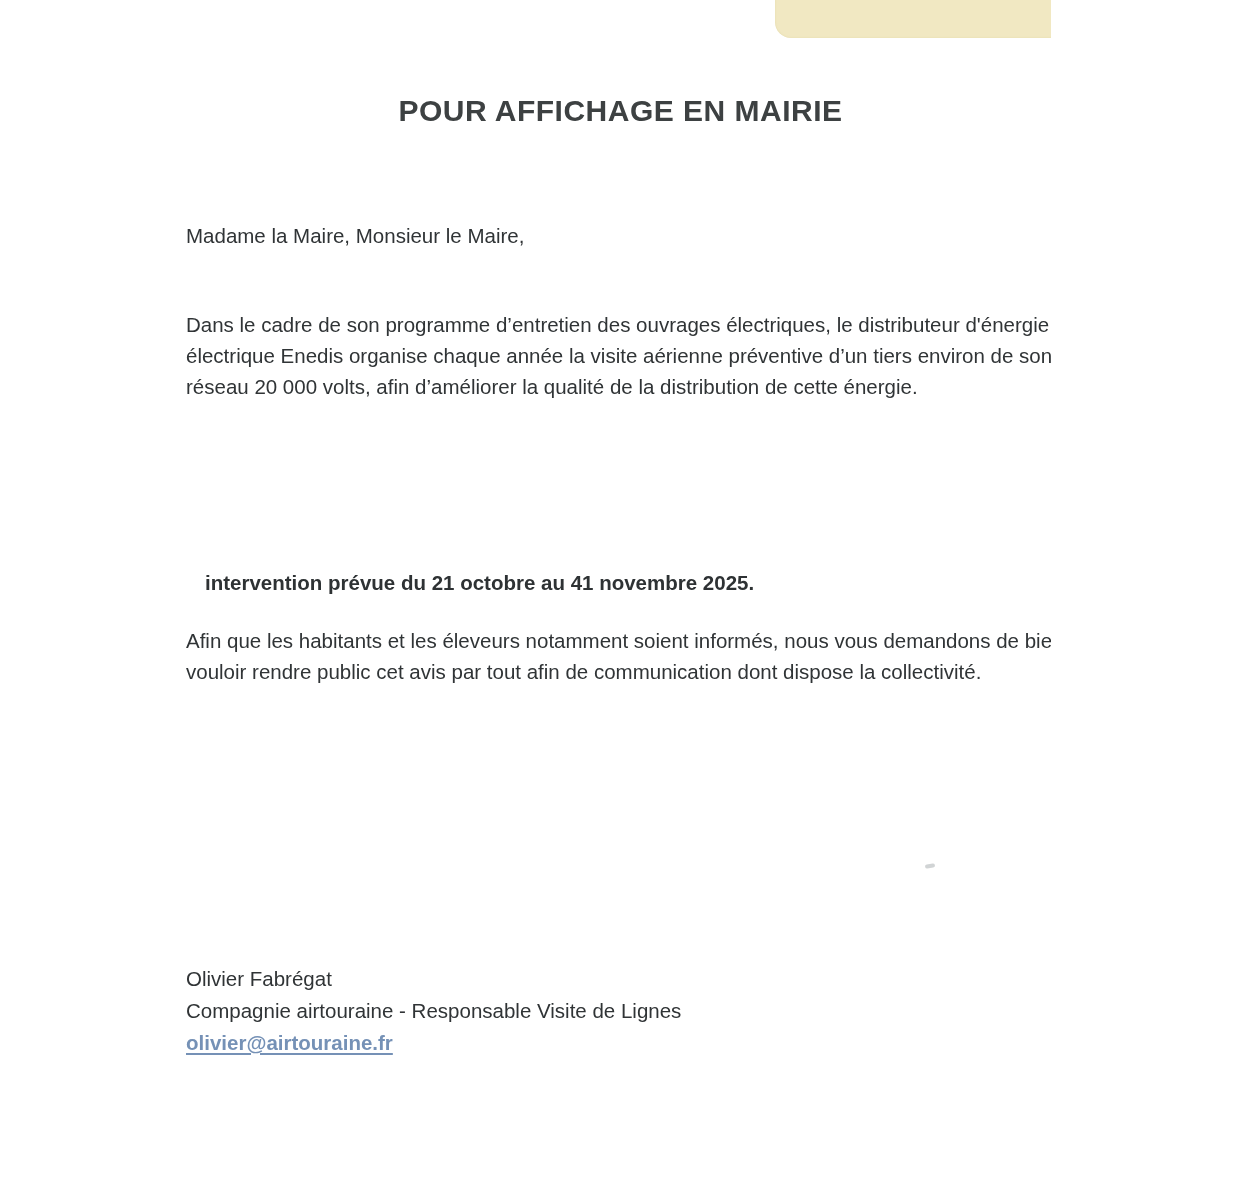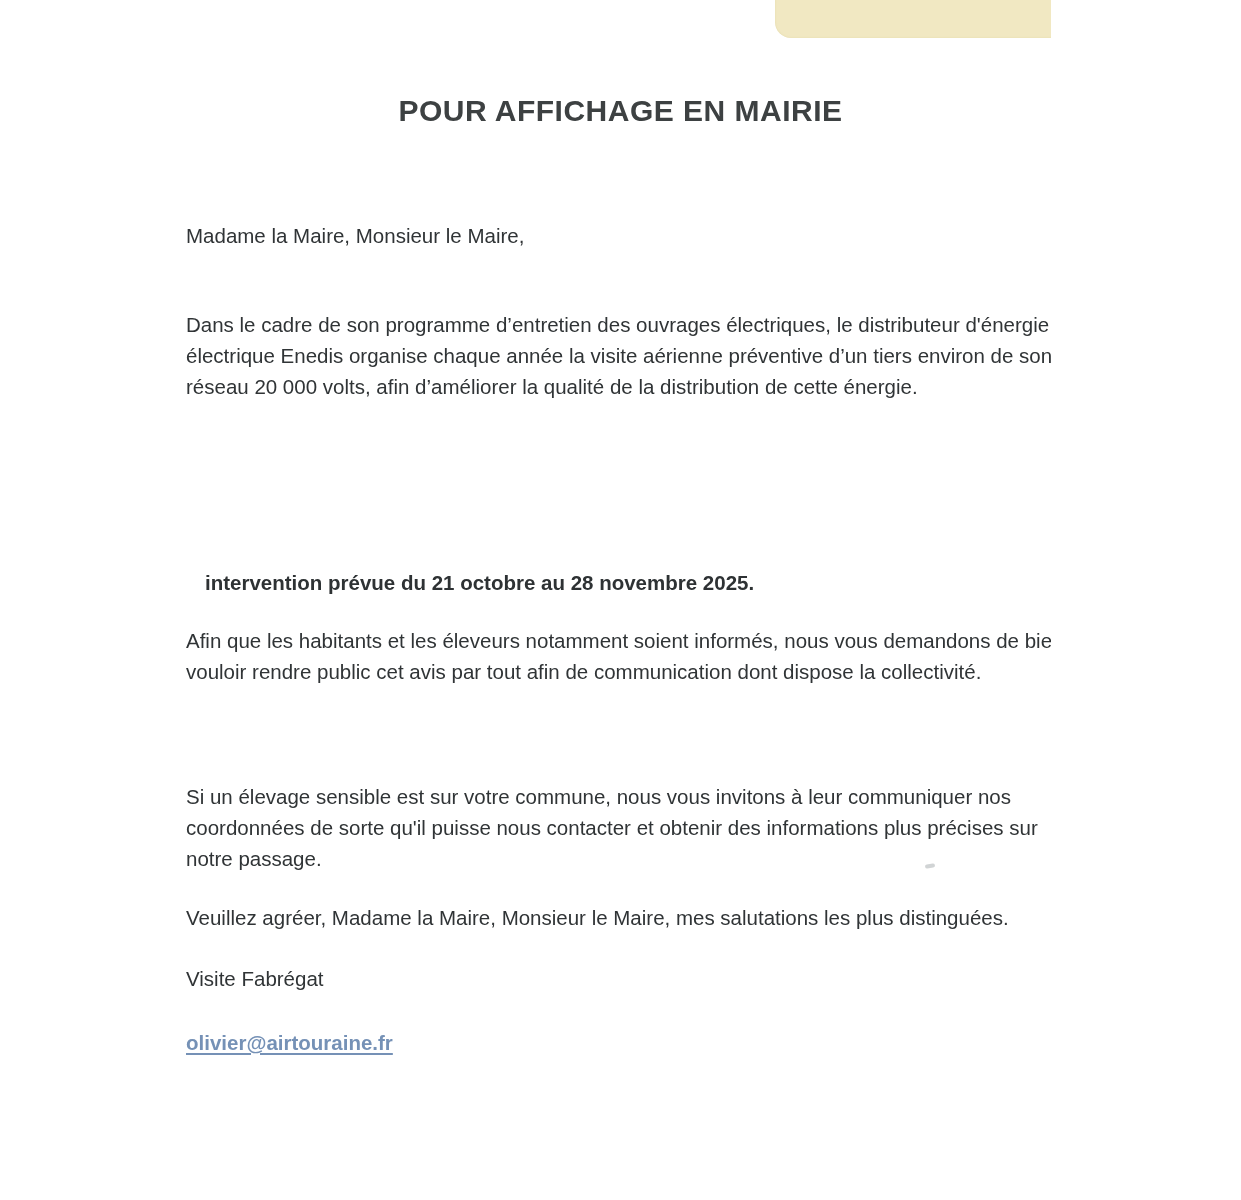--- a/index.html
+++ b/index.html
@@ -84,30 +84,29 @@
 
   <div class="sticky-note"></div>
 
   <div class="doc-title">POUR AFFICHAGE EN MAIRIE</div>
 
   <p class="para salutation">Madame la Maire, Monsieur le Maire,</p>
 
   <p class="para para-1">Dans le cadre de son programme d’entretien des ouvrages électriques, le distributeur d'énergie électrique Enedis organise chaque année la visite aérienne préventive d’un tiers environ de son réseau 20 000 volts, afin d’améliorer la qualité de la distribution de cette énergie.</p>
 
 
-  <p class="para notice-line">intervention prévue du 21 octobre au 28 novembre 2025.</p>
+  <p class="para notice-line">intervention prévue du 21 octobre au 41 novembre 2025.</p>
 
   <p class="para para-3">Afin que les habitants et les éleveurs notamment soient informés, nous vous demandons de bien vouloir rendre public cet avis par tout afin de communication dont dispose la collectivité.</p>
 
-  <p class="para para-4">Si un élevage sensible est sur votre commune, nous vous invitons à leur communiquer nos coordonnées de sorte qu'il puisse nous contacter et obtenir des informations plus précises sur notre passage.</p>
 
-  <p class="para closing">Veuillez agréer, Madame la Maire, Monsieur le Maire, mes salutations les plus distinguées.</p>
 
-  <p class="para sig-name">Visite Fabrégat</p>
+  <p class="para sig-name">Olivier Fabrégat</p>
 
+  <p class="para sig-role">Compagnie airtouraine - Responsable Visite de Lignes</p>
 
   <p class="para sig-email">
     <a href="#" class="email-link">olivier@airtouraine.fr</a>
   </p>
 
   <div class="scan-smudge"></div>
 
 </div>
 
 </body></html>

